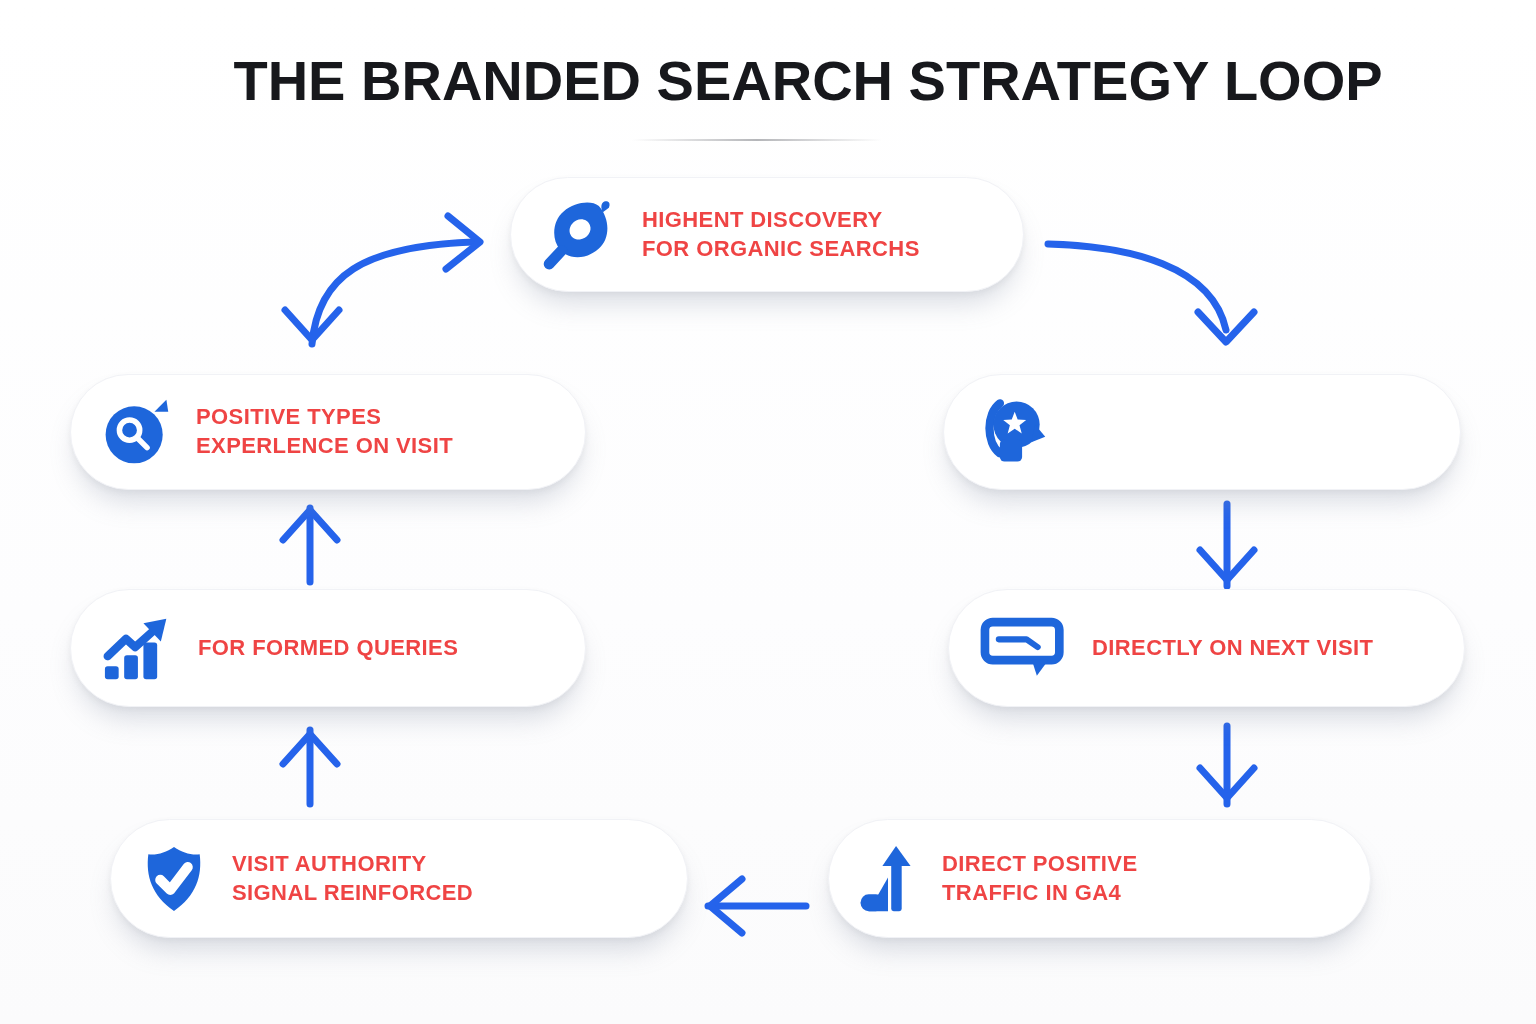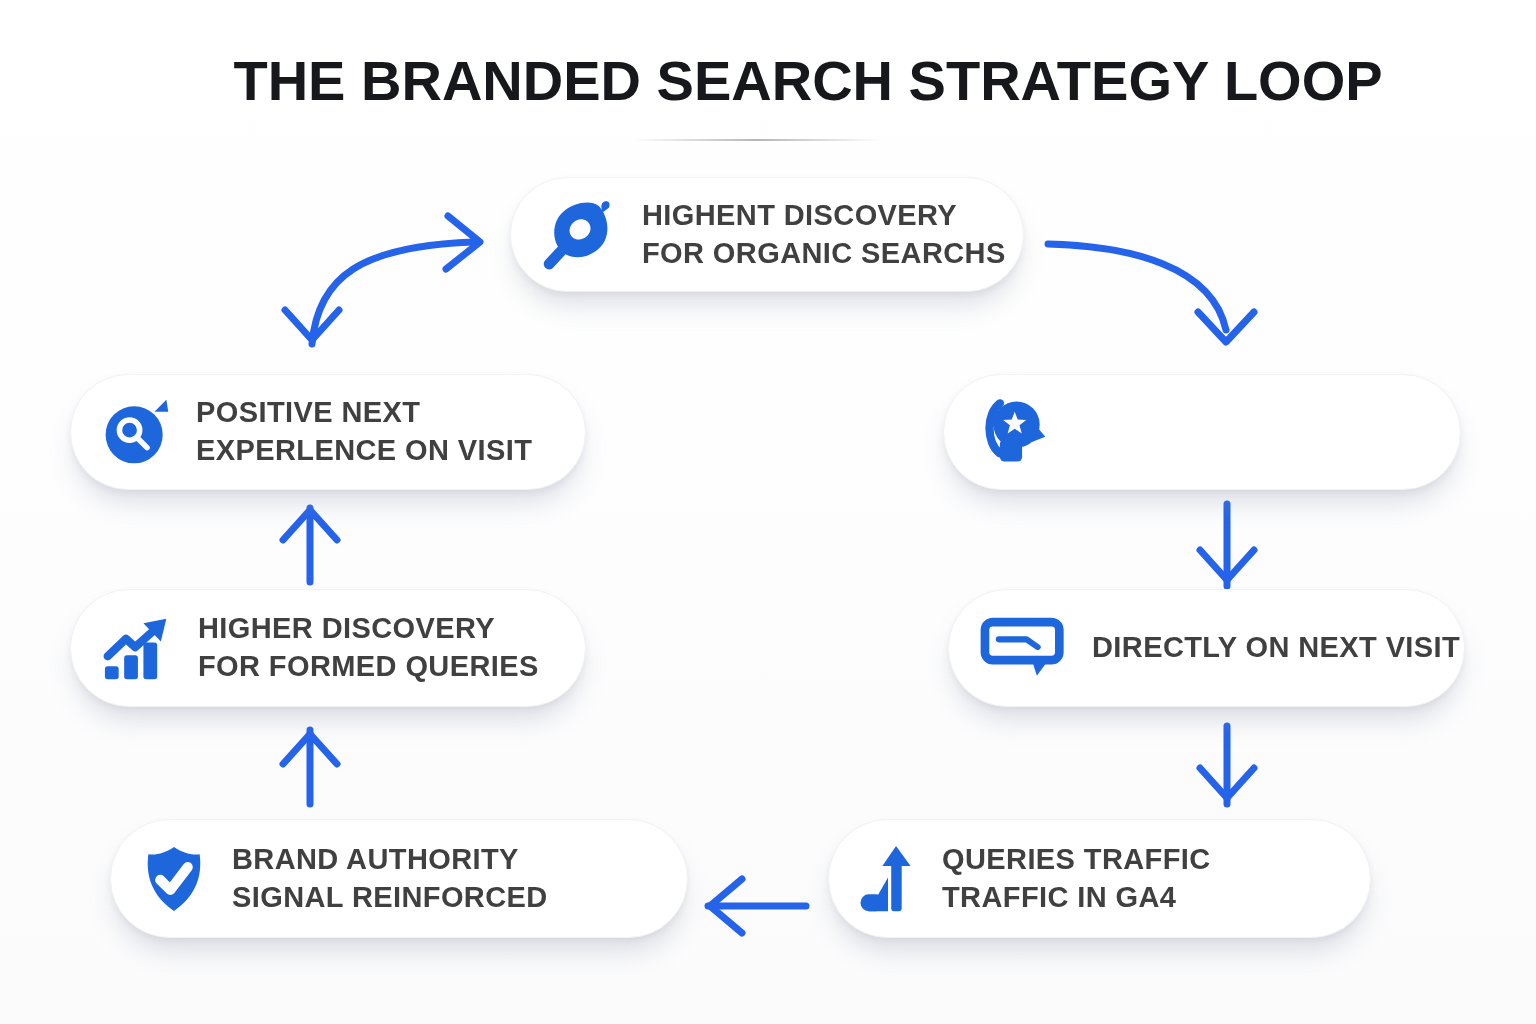--- a/index.html
+++ b/index.html
@@ -20,22 +20,22 @@
   .arrows{position:absolute;left:0;top:0;pointer-events:none;}
   .arrows path,.arrows polyline{stroke:#2563eb;stroke-width:7;fill:none;stroke-linecap:round;stroke-linejoin:round;}
   .node{
     position:absolute;box-sizing:border-box;background:#ffffff;
     border:1px solid #f1f2f6;border-radius:70px;
     display:flex;align-items:center;gap:25px;padding:0 36px 0 30px;
     box-shadow:0 18px 26px -6px rgba(140,150,168,.30),0 3px 6px rgba(0,0,0,.05);
   }
   .node .icon{flex:0 0 auto;display:flex;align-items:center;justify-content:center;}
   .node .label{
-    font-size:29px;font-weight:700;letter-spacing:.4px;line-height:1.31;
-    color:#404040;white-space:nowrap;
+    font-size:22px;font-weight:700;letter-spacing:.4px;line-height:1.31;
+    color:#ef4444;white-space:nowrap;
   }
   .node .label span{display:block;}
   
   .n-organic  {left:510px; top:177px; width:514px; height:115px;}
   .n-recall   {left:943px; top:374px; width:518px; height:116px;}
   .n-url      {left:948px; top:589px; width:517px; height:118px;}
   .n-ga4      {left:828px; top:819px; width:543px; height:119px;}
   .n-authority{left:110px; top:819px; width:578px; height:119px;}
   .n-branded  {left:70px;  top:589px; width:516px; height:118px;}
   .n-ux       {left:70px;  top:374px; width:516px; height:116px;}
@@ -130,62 +130,61 @@
   <div class="node n-ga4">
     <span class="icon">
       <svg viewBox="0 0 72 88" width="58" height="72">
         <rect x="40" y="20" width="13" height="64" rx="3" fill="#1e66db"></rect>
         <polygon points="29,28 46,3 64,28" fill="#1e66db"></polygon>
         <polygon points="36,84 36,42 12,84" fill="#1e66db"></polygon>
         <rect x="2" y="63" width="29" height="21" rx="10" fill="#1e66db"></rect>
       </svg>
     </span>
     <div class="label">
-      <span>QUERIES TRAFFIC</span>
+      <span>DIRECT POSITIVE</span>
       <span>TRAFFIC IN GA4</span>
     </div>
   </div>
 
   <div class="node n-authority">
     <span class="icon">
       <svg viewBox="0 0 72 76" width="66" height="70">
         <path fill="#1e66db" d="M36 3 c 9 6 18 9 28 8 c 3 24 -4 45 -28 62 C 12 56 5 35 8 11 c 10 1 19 -2 28 -8 z"></path>
         <polyline points="21,39 32,50 51,25" fill="none" stroke="#ffffff" stroke-width="11" stroke-linecap="round" stroke-linejoin="round"></polyline>
       </svg>
     </span>
     <div class="label">
-      <span>BRAND AUTHORITY</span>
+      <span>VISIT AUTHORITY</span>
       <span>SIGNAL REINFORCED</span>
     </div>
   </div>
 
   <div class="node n-branded">
     <span class="icon">
       <svg viewBox="0 0 78 72" width="72" height="66">
         <rect x="4" y="56" width="15" height="14" rx="3" fill="#1e66db"></rect>
         <rect x="25" y="44" width="15" height="26" rx="3" fill="#1e66db"></rect>
         <rect x="46" y="30" width="15" height="40" rx="3" fill="#1e66db"></rect>
         <polyline points="7,45 27,26 37,35 56,18" fill="none" stroke="#1e66db" stroke-width="9" stroke-linecap="round" stroke-linejoin="round"></polyline>
         <polygon points="46,9 71,4 65,29" fill="#1e66db"></polygon>
       </svg>
     </span>
     <div class="label">
-      <span>HIGHER DISCOVERY</span>
       <span>FOR FORMED QUERIES</span>
     </div>
   </div>
 
   <div class="node n-ux">
     <span class="icon">
       <svg viewBox="0 0 76 76" width="70" height="70">
         <polygon points="58,16 71,3 73,16" fill="#1e66db"></polygon>
         <circle cx="36" cy="41" r="31" fill="#1e66db"></circle>
         <circle cx="31" cy="36" r="11" fill="none" stroke="#ffffff" stroke-width="6"></circle>
         <line x1="39" y1="44" x2="50" y2="55" stroke="#ffffff" stroke-width="6" stroke-linecap="round"></line>
       </svg>
     </span>
     <div class="label">
-      <span>POSITIVE NEXT</span>
+      <span>POSITIVE TYPES</span>
       <span>EXPERLENCE ON VISIT</span>
     </div>
   </div>
 
 </div>
 
 </body></html>

